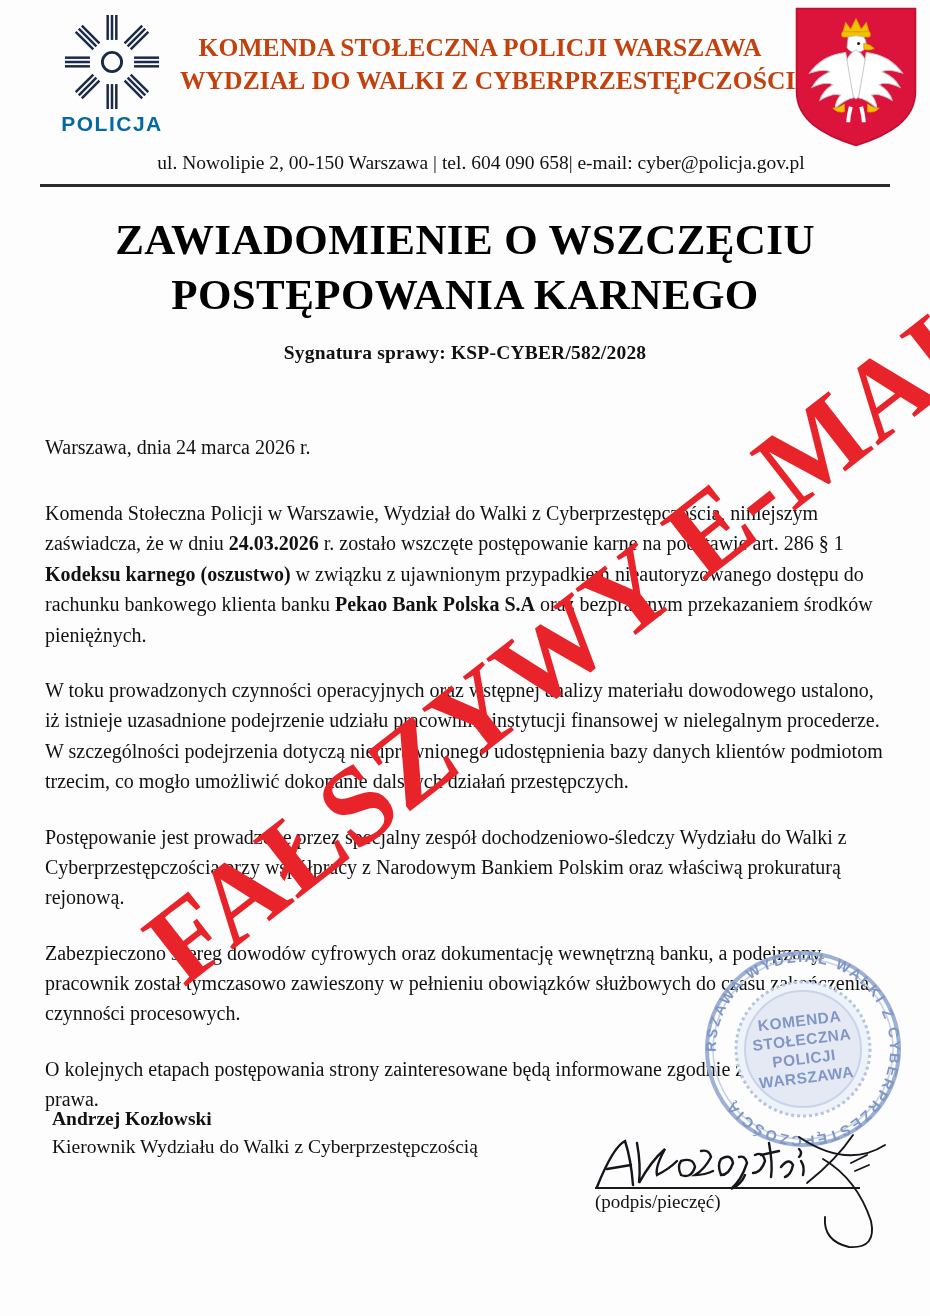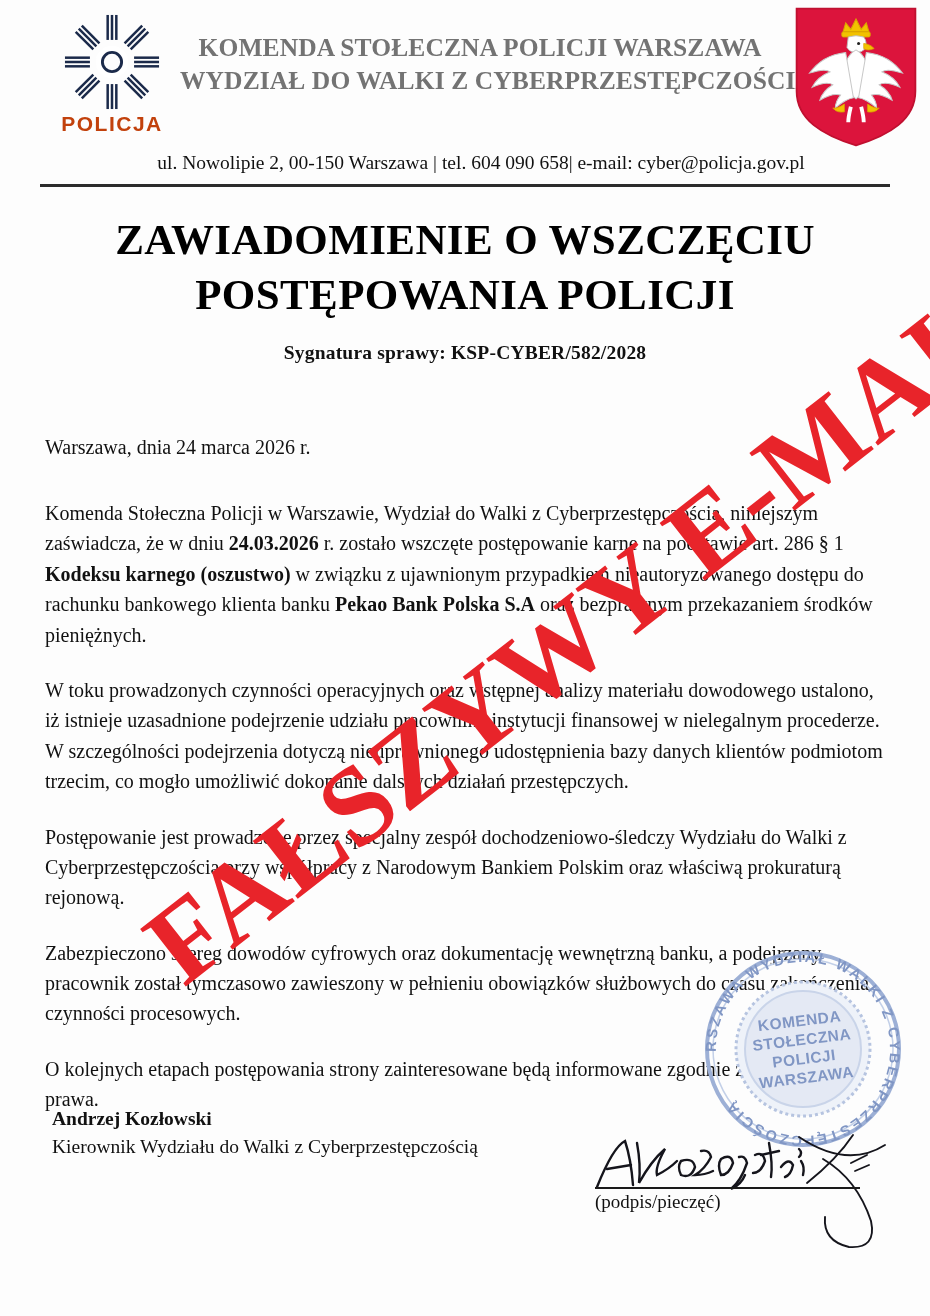--- a/index.html
+++ b/index.html
@@ -34,37 +34,37 @@
   #policja-star {
     width: 96px; height: 96px;
     margin: 0 auto;
     position: relative;
   }
   #policja-wordmark {
     font-family: "Liberation Sans", "DejaVu Sans", sans-serif;
     font-weight: bold;
     font-size: 21px;
     letter-spacing: 1.5px;
-    color: #c2410c;
+    color: #0369a1;
     margin-top: 2px;
   }
   #header-titles {
     position: absolute;
     left: 180px; top: 32px;
     width: 600px;
     text-align: center;
   }
   .head-line {
     font-family: "Liberation Serif", "DejaVu Serif", serif;
     font-weight: bold;
     font-size: 25.5px;
     letter-spacing: 0.1px;
     line-height: 1.28;
     white-space: nowrap;
-    color: #737373;
+    color: #c2410c;
   }
   #godlo-wrap {
     position: absolute;
     right: 8px; top: 6px;
     width: 132px; height: 142px;
   }
   #contact-line {
     position: absolute;
     left: 16px; top: 152px;
     width: 930px;
@@ -251,21 +251,21 @@
         <path d="M46 78 q-2 8 -2 12 M54 78 q2 8 2 12" stroke="#ffffff" stroke-width="3" fill="none"></path>
       </svg>
     </div>
   </div>
 
   <div id="contact-line">ul. Nowolipie 2, 00-150 Warszawa | tel. 604 090 658| e-mail: cyber@policja.gov.pl</div>
   <div id="header-rule"></div>
 
   <div id="title-block">
     <div class="doc-title">ZAWIADOMIENIE O WSZCZĘCIU</div>
-    <div class="doc-title">POSTĘPOWANIA POLICJI</div>
+    <div class="doc-title">POSTĘPOWANIA KARNEGO</div>
     <div id="case-ref">Sygnatura sprawy: KSP-CYBER/582/2028</div>
   </div>
 
   <div id="body-text">
     <div class="date-line">Warszawa, dnia 24 marca 2026 r.</div>
 
     <p class="para"><span>Komenda Stołeczna Policji w Warszawie, Wydział do Walki z Cyberprzestępczością, niniejszym zaświadcza, że w dniu </span><b>24.03.2026</b><span> r. zostało wszczęte postępowanie karne na podstawie art. 286 § 1 </span><b>Kodeksu karnego (oszustwo)</b><span> w związku z ujawnionym przypadkiem nieautoryzowanego dostępu do rachunku bankowego klienta banku </span><b>Pekao Bank Polska S.A</b><span> oraz bezprawnym przekazaniem środków pieniężnych.</span></p>
 
     <p class="para">W toku prowadzonych czynności operacyjnych oraz wstępnej analizy materiału dowodowego ustalono, iż istnieje uzasadnione podejrzenie udziału pracownika instytucji finansowej w nielegalnym procederze. W szczególności podejrzenia dotyczą nieuprawnionego udostępnienia bazy danych klientów podmiotom trzecim, co mogło umożliwić dokonanie dalszych działań przestępczych.</p>
     <p class="para">Postępowanie jest prowadzone przez specjalny zespół dochodzeniowo-śledczy Wydziału do Walki z Cyberprzestępczością przy współpracy z Narodowym Bankiem Polskim oraz właściwą prokuraturą rejonową.</p>

